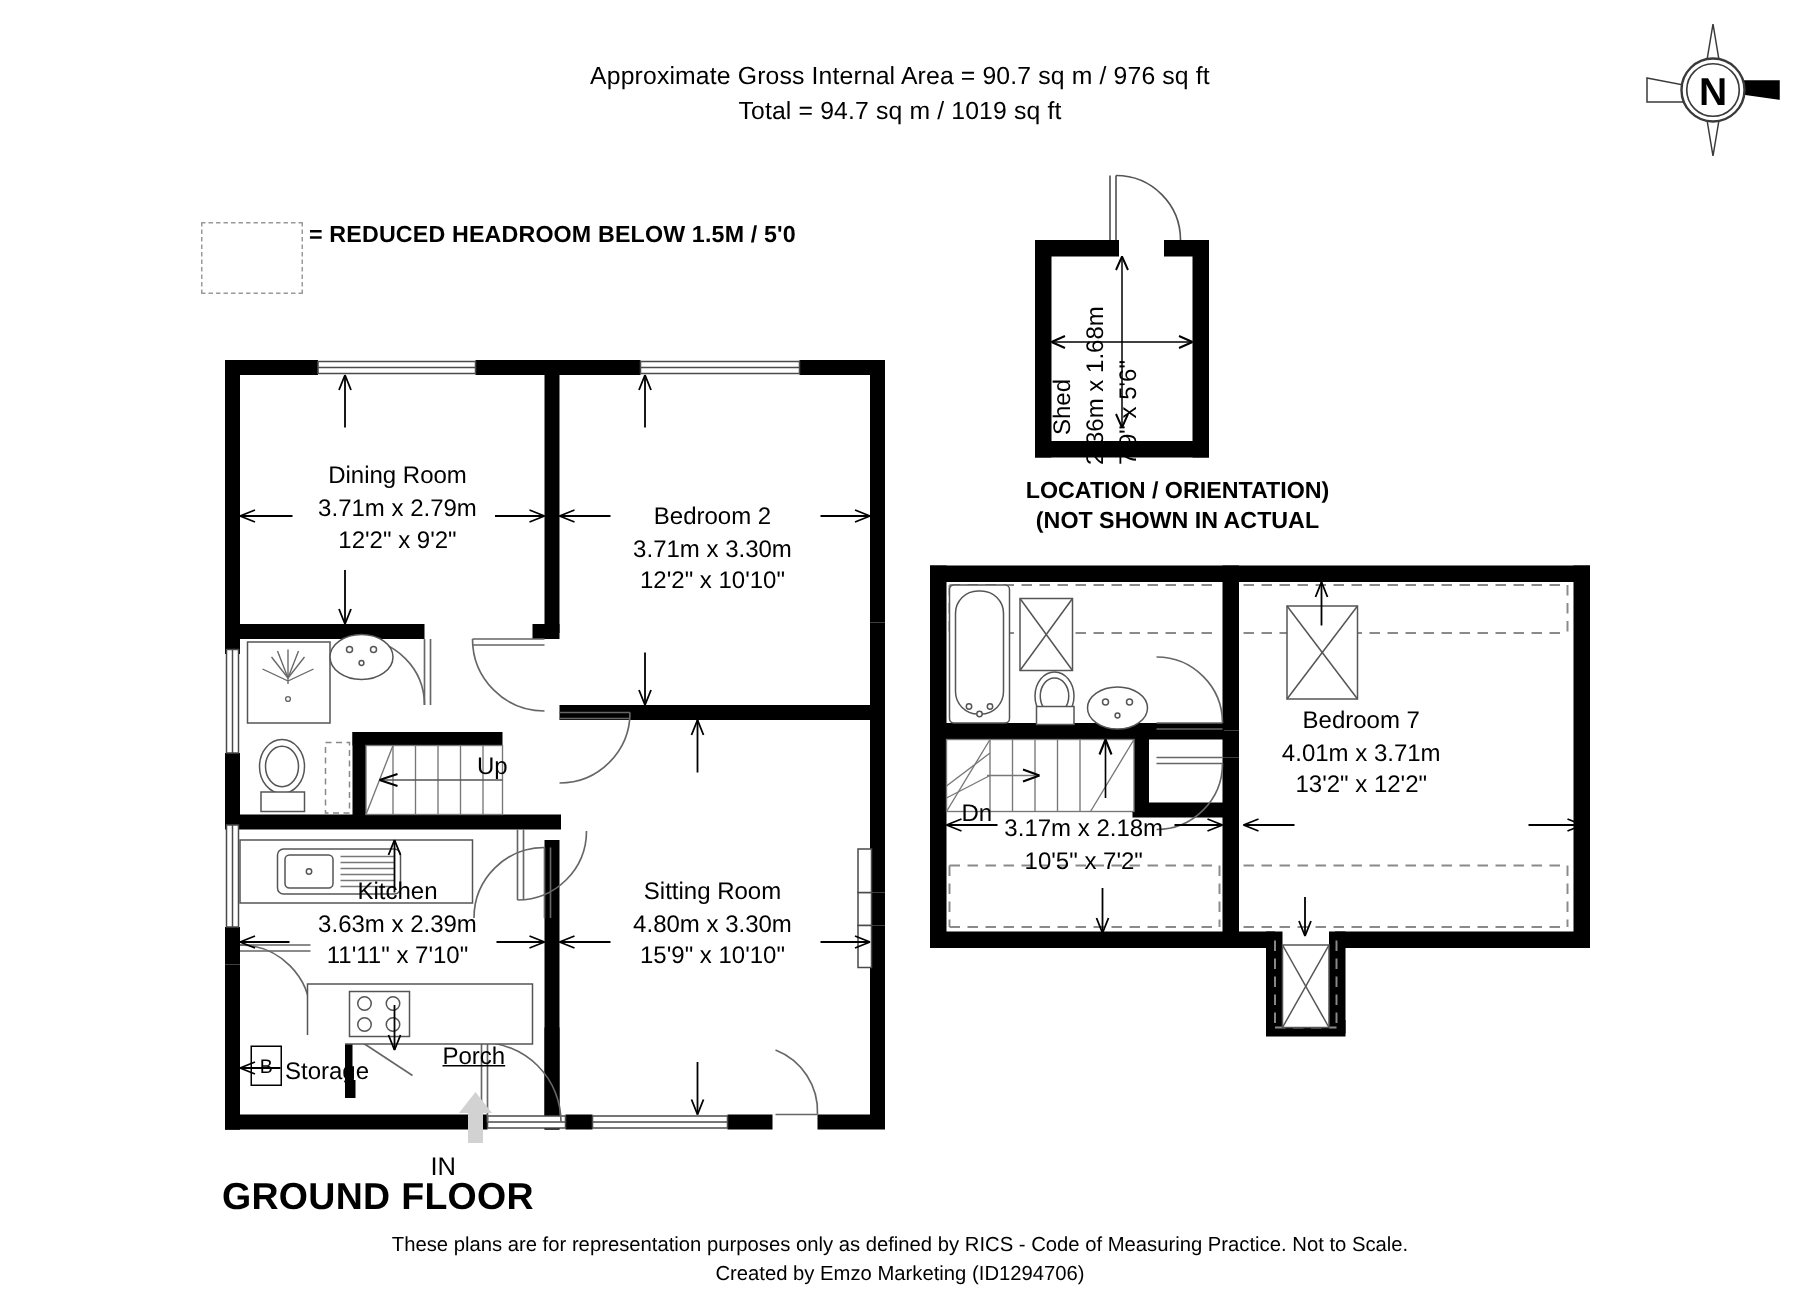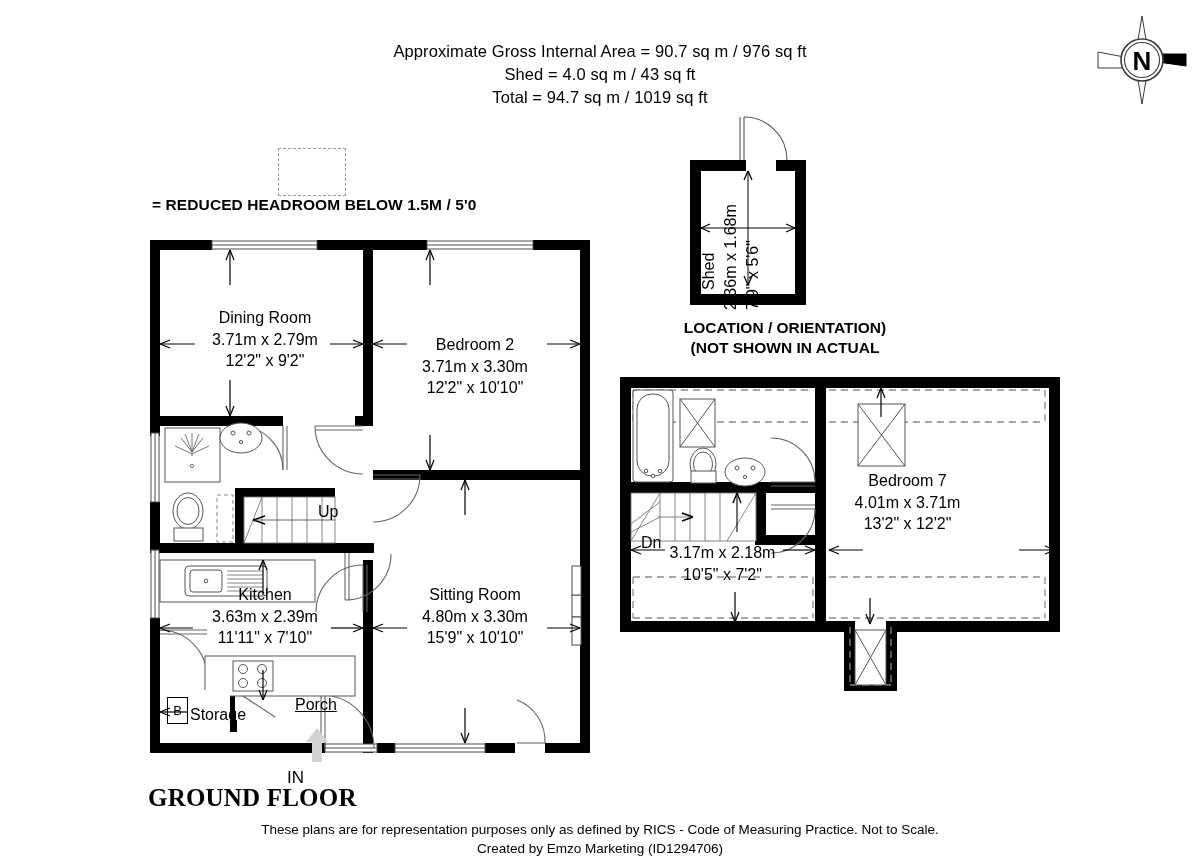--- a/index.html
+++ b/index.html
@@ -30,24 +30,22 @@
     width: 1200px;
     text-align: center;
     font-size: 16.5px;
     line-height: 23px;
     letter-spacing: 0.1px;
   }
   #header-block div { white-space: nowrap; }
 
   
   #legend {
-    left: 148px; top: 148px;
+    left: 134px; top: 148px;
     display: flex;
-    align-items: center;
-    flex-direction: column;
   }
   #legend-swatch {
     width: 68px; height: 48px;
     border: 1.3px dashed #9a9a9a;
     box-sizing: border-box;
   }
   #legend-text {
     margin-left: 4px;
     font-size: 15.5px;
     font-weight: bold;
@@ -66,21 +64,21 @@
   }
   #shed-note div { white-space: nowrap; }
 
   
   .floor-title {
     font-size: 25px;
     font-weight: bold;
     letter-spacing: 0.2px;
     white-space: nowrap;
   }
-  #ground-floor-title { left: 148px; top: 784px; font-family: Liberation Serif, serif; }
+  #ground-floor-title { left: 148px; top: 784px; }
   #first-floor-title  { left: 620px; top: 784px; }
 
   
   #footer {
     left: 0; top: 820px;
     width: 1200px;
     text-align: center;
     font-size: 13.5px;
     line-height: 19px;
   }
@@ -143,21 +141,20 @@
   svg { display: block; overflow: visible; }
   .plan-svg { position: absolute; }
 </style>
 </head>
 <body>
 
 <div id="stage">
 
   <div class="abs" id="header-block">
     <div>Approximate Gross Internal Area = 90.7 sq m / 976 sq ft</div>
-    <div>Shed = 4.0 sq m / 43 sq ft</div>
     <div>Total = 94.7 sq m / 1019 sq ft</div>
   </div>
 
   <div class="abs" id="legend">
     <div id="legend-swatch"></div>
     <div id="legend-text">= REDUCED HEADROOM BELOW 1.5M / 5'0</div>
   </div>
 
   <div class="abs" id="compass">
     <svg width="100" height="100" viewBox="0 0 100 100">

